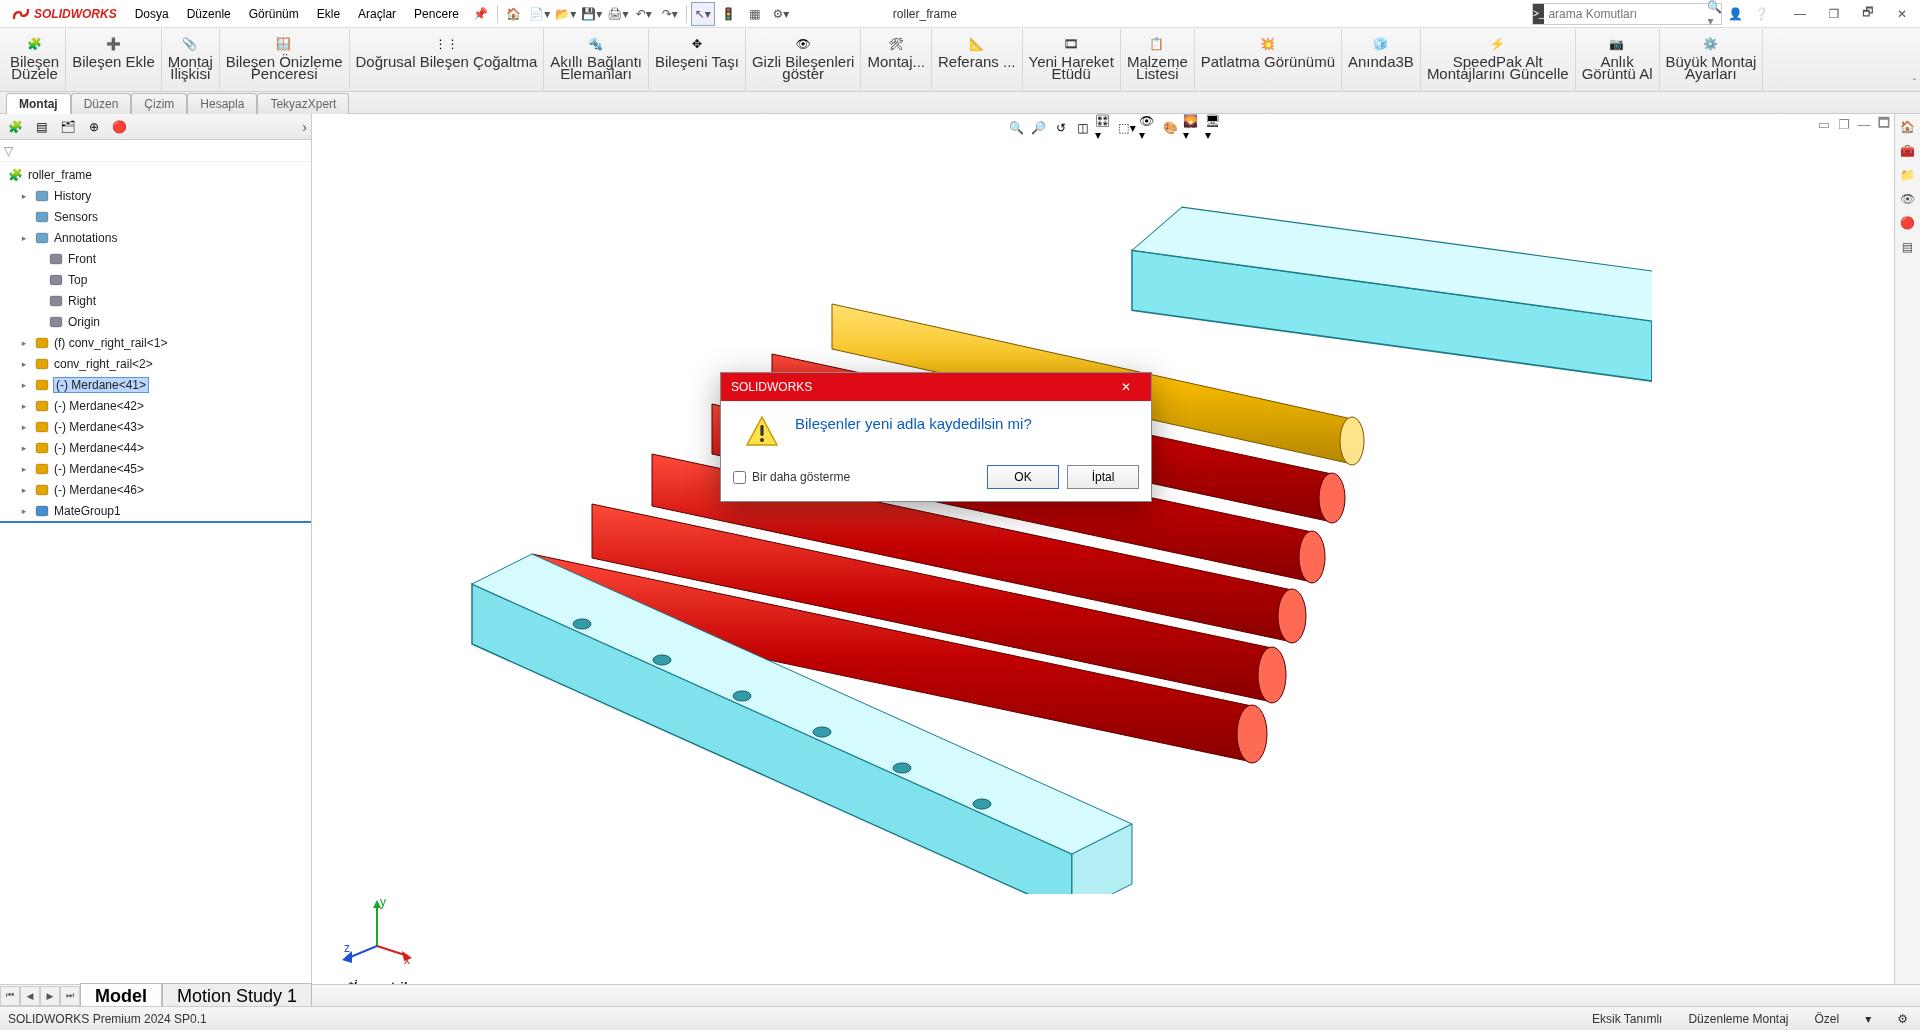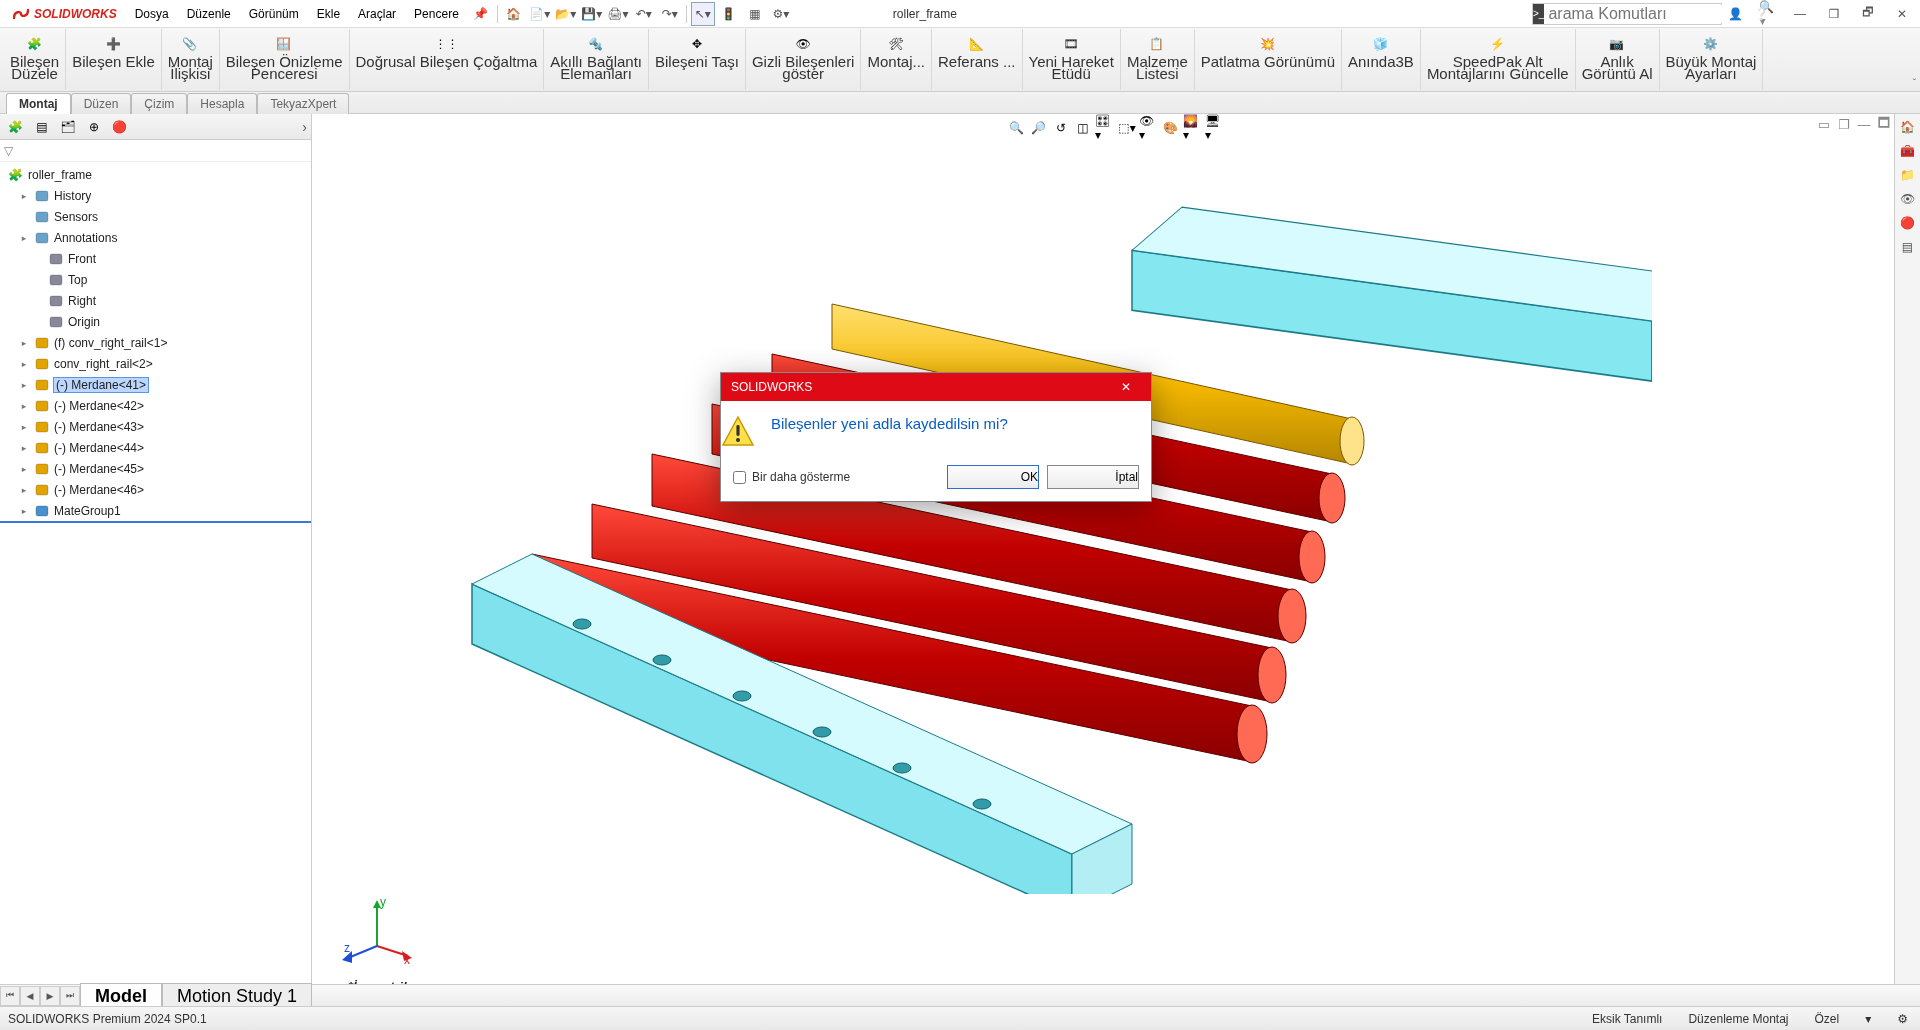--- a/index.html
+++ b/index.html
@@ -8,21 +8,21 @@
 
 .menubar { height:28px; background:#fff; display:flex; align-items:center; border-bottom:1px solid #ddd; padding:0 4px; gap:2px; }
 .logo { color:#d6231c; font-weight:bold; font-style:italic; font-size:13px; padding:0 8px; display:flex; align-items:center; }
 .logo svg { margin-right:4px; }
 .menuitem { padding:4px 8px; cursor:default; }
 .tbicon { width:24px; height:24px; display:flex; align-items:center; justify-content:center; color:#555; border:1px solid transparent; }
 .tbsep { width:1px; height:18px; background:#ccc; margin:0 2px; }
 .doc-name { flex:0 0 260px; text-align:center; color:#333; }
 .search-wrap { display:flex; align-items:center; background:#fff; border:1px solid #ccc; height:22px; width:190px; margin-left:auto; }
 .search-wrap .sicon { width:20px; background:#444; color:#fff; height:100%; display:flex; align-items:center; justify-content:center; font-size:10px; }
-.search-wrap input { border:none; outline:none; flex:1; font-size:16px; color:#888; padding:0 4px; }
+.search-wrap input { border:none; outline:none; flex:1; font-size:12px; color:#888; padding:0 4px; }
 .search-wrap .magni { width:20px; color:#888; display:flex; align-items:center; justify-content:center; }
 .winbtns { display:flex; gap:6px; margin-left:10px; }
 .winbtns div { width:28px; height:22px; display:flex; align-items:center; justify-content:center; color:#555; }
 
 
 .ribbon { height:64px; background:linear-gradient(#f7f7f7,#ececec); border-bottom:1px solid #ccc; display:flex; align-items:stretch; padding:1px 4px; position:relative; }
 .ribbon-group { display:flex; flex-direction:column; align-items:center; justify-content:flex-start; padding:2px 6px; border-right:1px solid #d8d8d8; min-width:48px; }
 .ribbon-group:last-child { border-right:none; }
 .ribbon-group .ric { height:22px; display:flex; align-items:center; justify-content:center; margin-top:2px; margin-bottom:1px; }
 .ribbon-group .rlbl { font-size:15px; color:#333; text-align:center; line-height:12px; }
@@ -76,29 +76,29 @@
 
 
 .statusbar { position:absolute; left:0; bottom:0; height:24px; width:100%; background:linear-gradient(#f6f6f6,#e9e9e9); border-top:1px solid #ccc; display:flex; align-items:center; padding:0 8px; color:#333; }
 .statusbar .sp { margin-left:auto; display:flex; gap:18px; align-items:center; }
 .statusbar .sp span { padding:0 4px; }
 
 
 .dialog { position:absolute; left:720px; top:372px; width:432px; background:#fff; border:1px solid #888; box-shadow:0 8px 30px rgba(0,0,0,0.35); }
 .dialog .titlebar { height:28px; background:#de0a16; color:#fff; display:flex; align-items:center; padding:0 10px; font-size:12px; justify-content:space-between; }
 .dialog .titlebar .close { width:30px; height:100%; display:flex; align-items:center; justify-content:center; cursor:default; }
-.dialog .body { padding:14px 0 10px; display:flex; gap:16px; }
+.dialog .body { padding:14px 24px 10px; display:flex; gap:16px; }
 .dialog .warn-ico { width:34px; height:34px; flex-shrink:0; }
 .dialog .msg { flex:1; }
 .dialog .msg .headline { color:#0a5cc0; font-size:15px; margin-bottom:10px; }
 .dialog .msg .sub { color:#444; font-size:12px; line-height:16px; }
 .dialog .footer { display:flex; align-items:center; padding:6px 12px 12px; gap:10px; }
 .dialog .footer label { display:flex; align-items:center; gap:6px; color:#333; }
 .dialog .footer .btns { margin-left:auto; display:flex; gap:8px; }
-.dialog .footer button { width:92px; height:24px; border:1px solid #888; background:linear-gradient(#fdfdfd,#ececec); font-size:12px;text-align:right; }
+.dialog .footer button { width:72px; height:24px; border:1px solid #888; background:linear-gradient(#fdfdfd,#ececec); font-size:12px; }
 .dialog .footer button.primary { border:1.5px solid #2b6dd1; }
 
 
 svg { display:block; }
 </style>
 </head>
 <body>
 
 <div class="menubar">
   <div class="logo">

